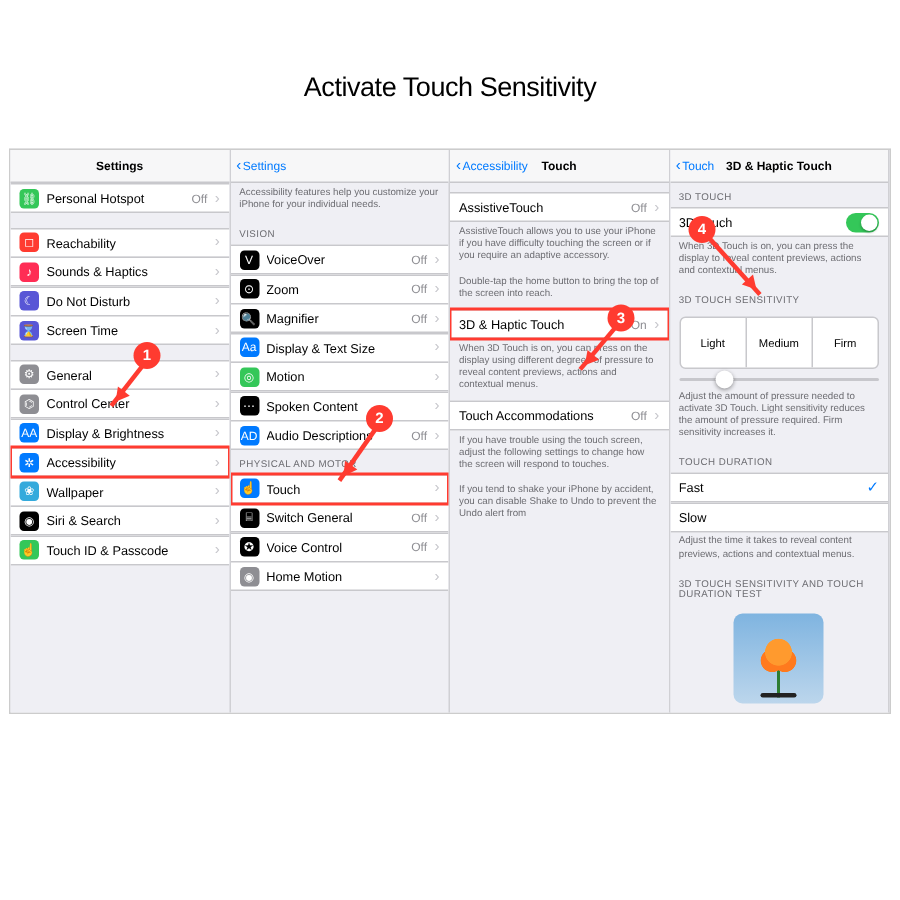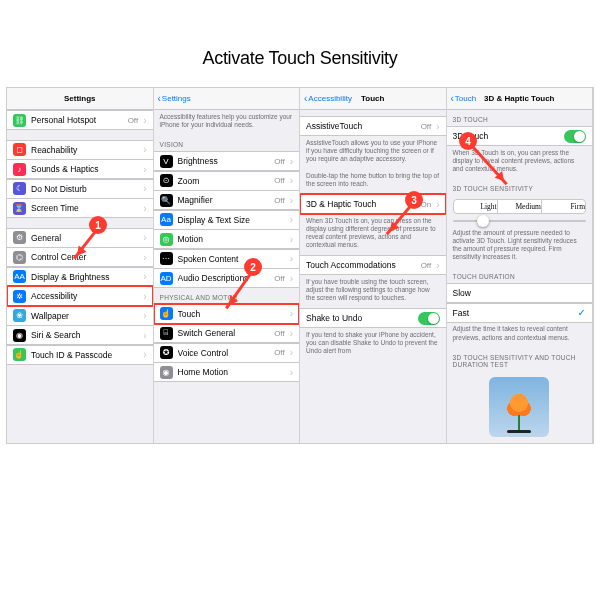--- a/index.html
+++ b/index.html
@@ -1,39 +1,39 @@
 <!DOCTYPE html>
 <html><head>
 <meta charset="utf-8">
 <style>
   * { box-sizing: border-box; margin: 0; padding: 0; }
   body { font-family: -apple-system, "Helvetica Neue", Arial, sans-serif; background: #fff; width: 600px; height: 600px; position: relative; font-size: 8px; color: #000; }
   .heading { text-align: center; font-size: 18px; font-weight: 500; padding-top: 48px; padding-bottom: 18px; letter-spacing: -0.3px; }
-  .strip { display: flex; width: 588px; margin: 0 6px; border: 1px solid #ccc; background: #efeff4; position: relative; }
+  .strip { display: flex; width: 588px; margin: 12px 6px; border: 1px solid #ccc; background: #efeff4; position: relative; }
   .panel { flex: 1 1 0; border-right: 1px solid #d0d0d4; min-width: 0; background: #efeff4; display: flex; flex-direction: column; }
   .panel:last-child { border-right: none; }
   .titlebar { height: 22px; display: flex; align-items: center; justify-content: center; position: relative; background: #f7f7f8; border-bottom: 1px solid #c8c8cc; }
   .titlebar .title { font-weight: 600; font-size: 8px; }
   .titlebar .back { position: absolute; left: 4px; color: #007aff; display: flex; align-items: center; gap: 1px; font-size: 8px; }
   .titlebar .chev { font-size: 10px; line-height: 1; }
   .scroll { flex: 1; overflow: hidden; }
   .group-header { font-size: 6.5px; color: #6d6d72; padding: 6px 6px 3px; text-transform: uppercase; letter-spacing: 0.3px; }
   .group-footer { font-size: 6.5px; color: #6d6d72; padding: 3px 6px 6px; line-height: 1.25; }
   .row { background: #fff; border-top: 0.5px solid #c8c8cc; border-bottom: 0.5px solid #c8c8cc; display: flex; align-items: center; padding: 0 6px; height: 20px; gap: 5px; margin-bottom: -0.5px; position: relative; }
   .row + .row { border-top: 0.5px solid #c8c8cc; }
   .row .label { flex: 1; font-size: 8.5px; white-space: nowrap; overflow: hidden; text-overflow: ellipsis; }
   .row .value { color: #8e8e93; font-size: 8px; }
   .row .disclosure { color: #c7c7cc; font-size: 10px; }
   .icon { width: 13px; height: 13px; border-radius: 3px; display: flex; align-items: center; justify-content: center; color: #fff; font-size: 8px; flex-shrink: 0; }
   .toggle { width: 22px; height: 13px; border-radius: 7px; position: relative; }
   .toggle.on { background: #34c759; }
   .toggle::after { content: ""; position: absolute; top: 1px; width: 11px; height: 11px; border-radius: 50%; background: #fff; box-shadow: 0 1px 2px rgba(0,0,0,.3); }
   .toggle.on::after { right: 1px; }
   .segmented { display: flex; margin: 4px 6px; border: 0.5px solid #c8c8cc; border-radius: 4px; background: #fff; overflow: hidden; }
-  .segmented .seg { flex: 1; text-align: right; font-size: 7.5px; padding: 2px 0; color: #000; font-family: Liberation Serif, serif; }
+  .segmented .seg { flex: 1; text-align: center; font-size: 7.5px; padding: 12px 0; color: #000; }
   .segmented .seg + .seg { border-left: 0.5px solid #c8c8cc; }
   .slider-wrap { padding: 2px 6px 4px; }
   .slider { height: 2px; background: #c7c7cc; border-radius: 1px; position: relative; }
   .slider .thumb { position: absolute; top: -5px; width: 12px; height: 12px; background: #fff; border-radius: 50%; box-shadow: 0 1px 3px rgba(0,0,0,.4); }
   .highlight { outline: 2px solid #ff3b30; outline-offset: -1px; z-index: 1; }
   .checkmark { color: #007aff; font-size: 10px; }
   .preview-card { width: 60px; height: 60px; background: linear-gradient(#7fb4e0,#bcd6ec); border-radius: 6px; margin: 6px auto; position: relative; overflow: hidden; }
   .flower { position: absolute; left: 50%; top: 50%; transform: translate(-50%,-55%); width: 28px; height: 28px; background: radial-gradient(circle at 50% 40%, #ff9a2e 0 40%, transparent 42%), radial-gradient(circle at 35% 60%, #ff7a1e 0 30%, transparent 32%), radial-gradient(circle at 65% 60%, #ff7a1e 0 30%, transparent 32%); border-radius: 50%; }
   .stem { position: absolute; left: 50%; top: 60%; width: 2px; height: 20px; background: #2e7d32; transform: translateX(-50%); }
   .preview-bar { position: absolute; bottom: 4px; left: 18px; right: 18px; height: 3px; border-radius: 2px; background: #222; }
@@ -126,21 +126,21 @@
           <span class="chev">‹</span>
           <span>Settings</span>
         </div>
     </div>
     <div class="scroll">
       <div class="group-footer">Accessibility features help you customize your iPhone for your individual needs.</div>
       <div class="group-header">VISION</div>
       <div id="p2-vision">
           <div class="row">
             <span class="icon" style="background: rgb(0, 0, 0);">V</span>
-            <span class="label">Brightness</span>
+            <span class="label">VoiceOver</span>
             <span class="value">Off</span>
             <span class="disclosure">›</span>
           </div>
           <div class="row">
             <span class="icon" style="background: rgb(0, 0, 0);">⊙</span>
             <span class="label">Zoom</span>
             <span class="value">Off</span>
             <span class="disclosure">›</span>
           </div>
           <div class="row">
@@ -221,24 +221,20 @@
         <span class="value">On</span>
         <span class="disclosure">›</span>
       </div>
       <div class="group-footer">When 3D Touch is on, you can press on the display using different degrees of pressure to reveal content previews, actions and contextual menus.</div>
       <div class="row">
         <span class="label">Touch Accommodations</span>
         <span class="value">Off</span>
         <span class="disclosure">›</span>
       </div>
       <div class="group-footer">If you have trouble using the touch screen, adjust the following settings to change how the screen will respond to touches.</div>
-      <div class="row">
-        <span class="label">Shake to Undo</span>
-        <span class="toggle on"></span>
-      </div>
       <div class="group-footer">If you tend to shake your iPhone by accident, you can disable Shake to Undo to prevent the Undo alert from</div>
     </div>
   </div>
 
   <div class="panel">
     <div class="titlebar">
       <div class="back">
           <span class="chev">‹</span>
           <span>Touch</span>
         </div>
@@ -258,25 +254,25 @@
         <div class="seg">Firm</div>
       </div>
       <div class="slider-wrap">
         <div class="slider">
             <div class="thumb" style="left:18%"></div>
           </div>
       </div>
       <div class="group-footer">Adjust the amount of pressure needed to activate 3D Touch. Light sensitivity reduces the amount of pressure required. Firm sensitivity increases it.</div>
       <div class="group-header">TOUCH DURATION</div>
       <div class="row">
-        <span class="label">Slow</span>
-      </div>
-      <div class="row">
         <span class="label">Fast</span>
         <span class="checkmark">✓</span>
+      </div>
+      <div class="row">
+        <span class="label">Slow</span>
       </div>
       <div class="group-footer">Adjust the time it takes to reveal content previews, actions and contextual menus.</div>
       <div class="group-header">3D TOUCH SENSITIVITY AND TOUCH DURATION TEST</div>
       <div class="preview-card">
         <div class="stem"></div>
           <div class="flower"></div>
           <div class="preview-bar"></div>
       </div>
     </div>
   </div>

